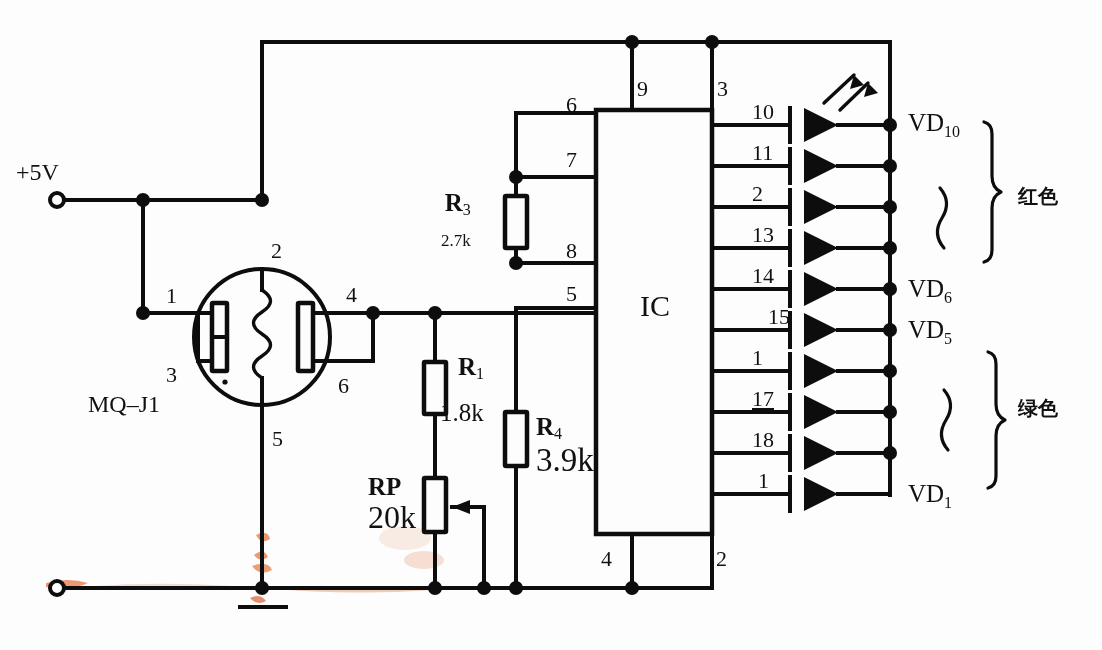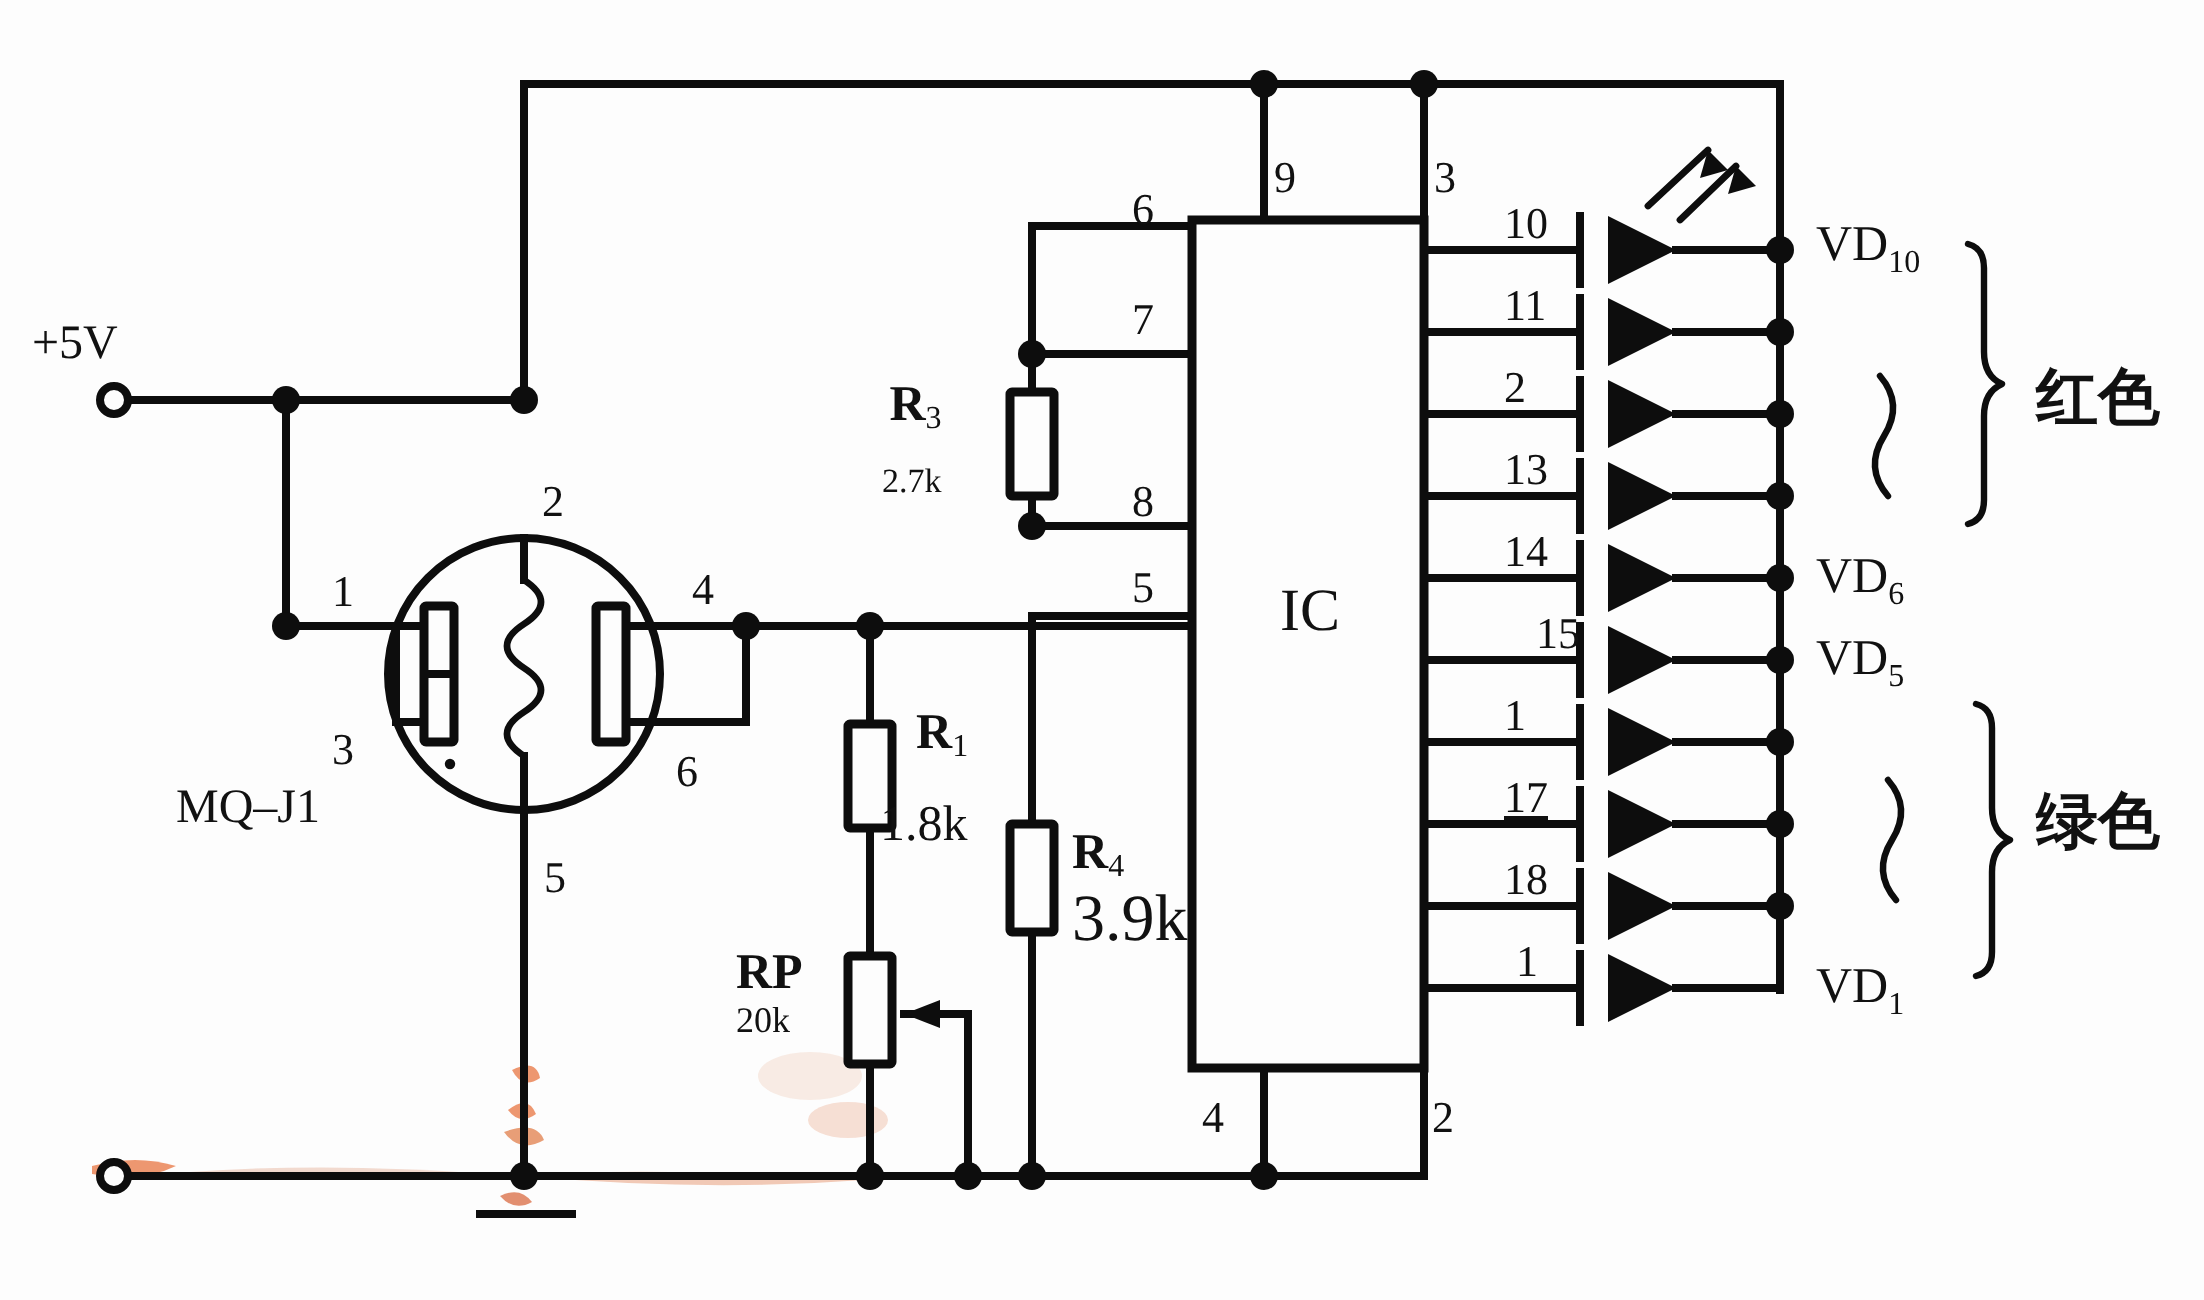--- a/index.html
+++ b/index.html
@@ -4,21 +4,21 @@
 <style>
   html,body{margin:0;padding:0;background:#ffffff;}
   body{width:1102px;height:650px;overflow:hidden;
        font-family:"Liberation Serif",serif;}
   #root{position:relative;width:1102px;height:650px;background:#fdfdfd;}
   svg.board{position:absolute;left:0;top:0;width:1102px;height:650px;}
   .lbl{position:absolute;font-family:"Liberation Serif",serif;color:#111;
        white-space:nowrap;line-height:1;}
   .pin{font-size:22px;}
   .big{font-size:24px;}
-  .cn{font-family:Liberation Mono, monospace;font-weight:bold;font-size:31px;}
+  .cn{font-family:Liberation Serif, serif;font-weight:bold;font-size:20px;}
   .rname{font-size:25px;font-weight:bold;}
   .sub{font-size:16px;vertical-align:sub;}
   .vd{font-size:25px;}
 </style>
 </head>
 <body>
 
 <div id="root">
 
   <svg class="board" viewBox="0 0 1102 650">
@@ -278,21 +278,21 @@
     <div style="font-size:25px;margin-top:18px;margin-left:-18px;">1.8k</div>
   </div>
 
   <div class="lbl" style="left:536px;top:414px;">
     <span class="rname">R</span><span class="sub">4</span>
     <div style="font-size:33px;margin-top:2px;">3.9k</div>
   </div>
 
   <div class="lbl" style="left:368px;top:474px;">
     <span class="rname">RP</span>
-    <div style="font-size:18px;margin-top:2px;">20k</div>
+    <div style="font-size:32px;margin-top:2px;">20k</div>
   </div>
 
   <div class="lbl" style="left:640px;top:291px;font-size:30px;">IC</div>
   <div class="lbl pin" style="left:637px;top:78px;">9</div>
   <div class="lbl pin" style="left:717px;top:78px;">3</div>
   <div class="lbl pin" style="left:566px;top:94px;">6</div>
   <div class="lbl pin" style="left:566px;top:149px;">7</div>
   <div class="lbl pin" style="left:566px;top:240px;">8</div>
   <div class="lbl pin" style="left:566px;top:283px;">5</div>
   <div class="lbl pin" style="left:601px;top:548px;">4</div>

